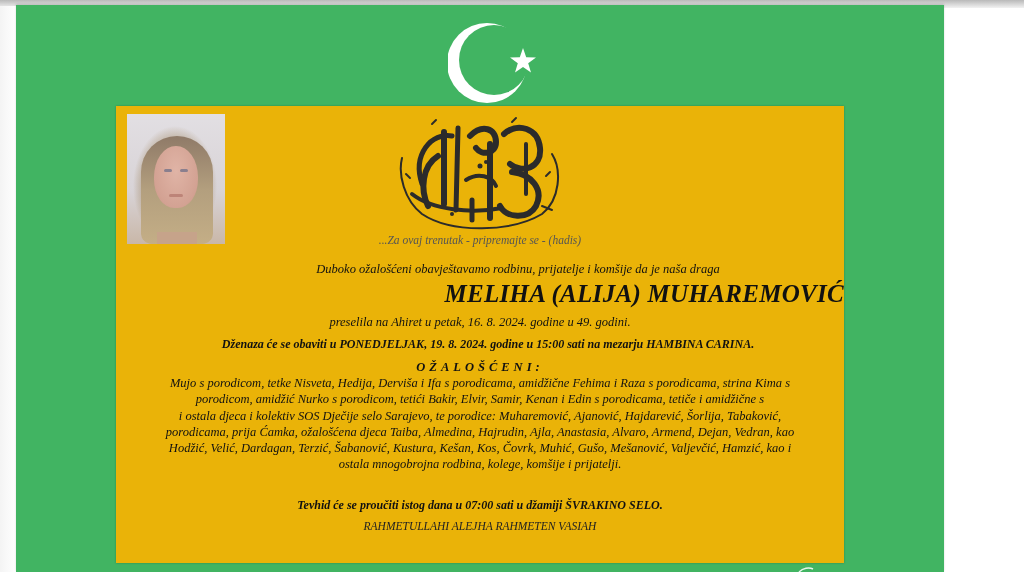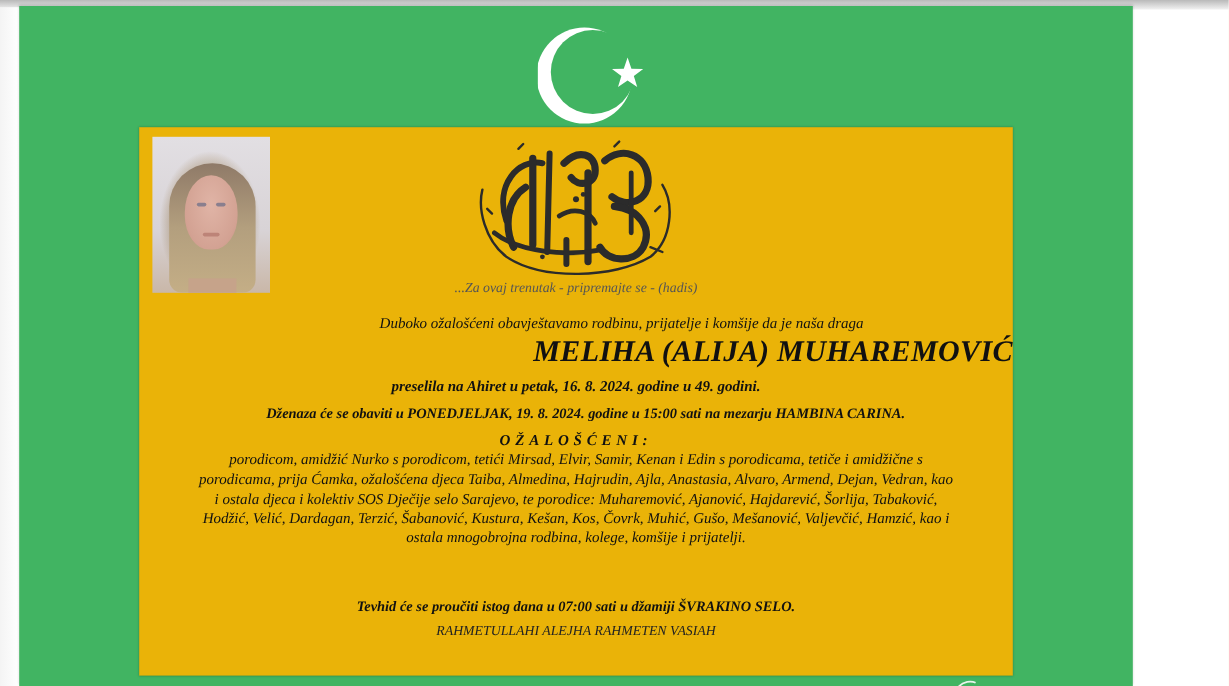--- a/index.html
+++ b/index.html
@@ -61,21 +61,21 @@
     position: absolute; left: 0; width: 804px; top: 141px; text-align: center;
     font-style: italic; font-size: 12.5px; color: #111111; margin-top: 15px;
   }
   .name {
     position: absolute; left: 0; width: 728px; top: 174px; text-align: right;
     font-style: italic; font-weight: bold; font-size: 25px; color: #111111;
     letter-spacing: 0.3px;
   }
   .passed {
     position: absolute; left: 0; width: 728px; top: 209px; text-align: center;
-    font-style: italic; font-size: 12.5px; color: #111111; font-weight: bold;
+    font-style: italic; font-size: 12.5px; color: #111111;
   }
   .funeral {
     position: absolute; left: 0; width: 728px; top: 231px; text-align: center;
     font-style: italic; font-weight: bold; font-size: 12px; color: #111111; padding-left: 16px;
   }
   .mourners-title {
     position: absolute; left: 0; width: 728px; top: 254px; text-align: center;
     font-style: italic; font-weight: bold; font-size: 12.5px; color: #111111;
     letter-spacing: 4px;
   }
@@ -153,23 +153,24 @@
     </g>
   </svg>
 
   <div class="hadis">...Za ovaj trenutak - pripremajte se - (hadis)</div>
   <div class="intro">Duboko ožalošćeni obavještavamo rodbinu, prijatelje i komšije da je naša draga</div>
   <div class="name">MELIHA (ALIJA) MUHAREMOVIĆ</div>
   <div class="passed">preselila na Ahiret u petak, 16. 8. 2024. godine u 49. godini.</div>
   <div class="funeral">Dženaza će se obaviti u PONEDJELJAK, 19. 8. 2024. godine u 15:00 sati na mezarju HAMBINA CARINA.</div>
   <div class="mourners-title">OŽALOŠĆENI:</div>
   <div class="mourners">
-    <div>porodicom, amidžić Nurko s porodicom, tetići Mirsad, Elvir, Samir, Kenan i Edin s porodicama, tetiče i amidžične s</div>
+    <div>Mujo s porodicom, tetke Nisveta, Hedija, Derviša i Ifa s porodicama, amidžične Fehima i Raza s porodicama, strina Kima s</div>
+    <div>porodicom, amidžić Nurko s porodicom, tetići Bakir, Elvir, Samir, Kenan i Edin s porodicama, tetiče i amidžične s</div>
+    <div>i ostala djeca i kolektiv SOS Dječije selo Sarajevo, te porodice: Muharemović, Ajanović, Hajdarević, Šorlija, Tabaković,</div>
     <div>porodicama, prija Ćamka, ožalošćena djeca Taiba, Almedina, Hajrudin, Ajla, Anastasia, Alvaro, Armend, Dejan, Vedran, kao</div>
-    <div>i ostala djeca i kolektiv SOS Dječije selo Sarajevo, te porodice: Muharemović, Ajanović, Hajdarević, Šorlija, Tabaković,</div>
     <div>Hodžić, Velić, Dardagan, Terzić, Šabanović, Kustura, Kešan, Kos, Čovrk, Muhić, Gušo, Mešanović, Valjevčić, Hamzić, kao i</div>
     <div>ostala mnogobrojna rodbina, kolege, komšije i prijatelji.</div>
   </div>
   <div class="tevhid">Tevhid će se proučiti istog dana u 07:00 sati u džamiji ŠVRAKINO SELO.</div>
   <div class="rahmet">RAHMETULLAHI ALEJHA RAHMETEN VASIAH</div>
 </div>
 
 <svg class="peek" viewBox="0 0 30 6">
   <path d="M4,6 C8,2 14,1 18,3" fill="none" stroke="#e8f5ec" stroke-width="1.5"></path>
 </svg>

